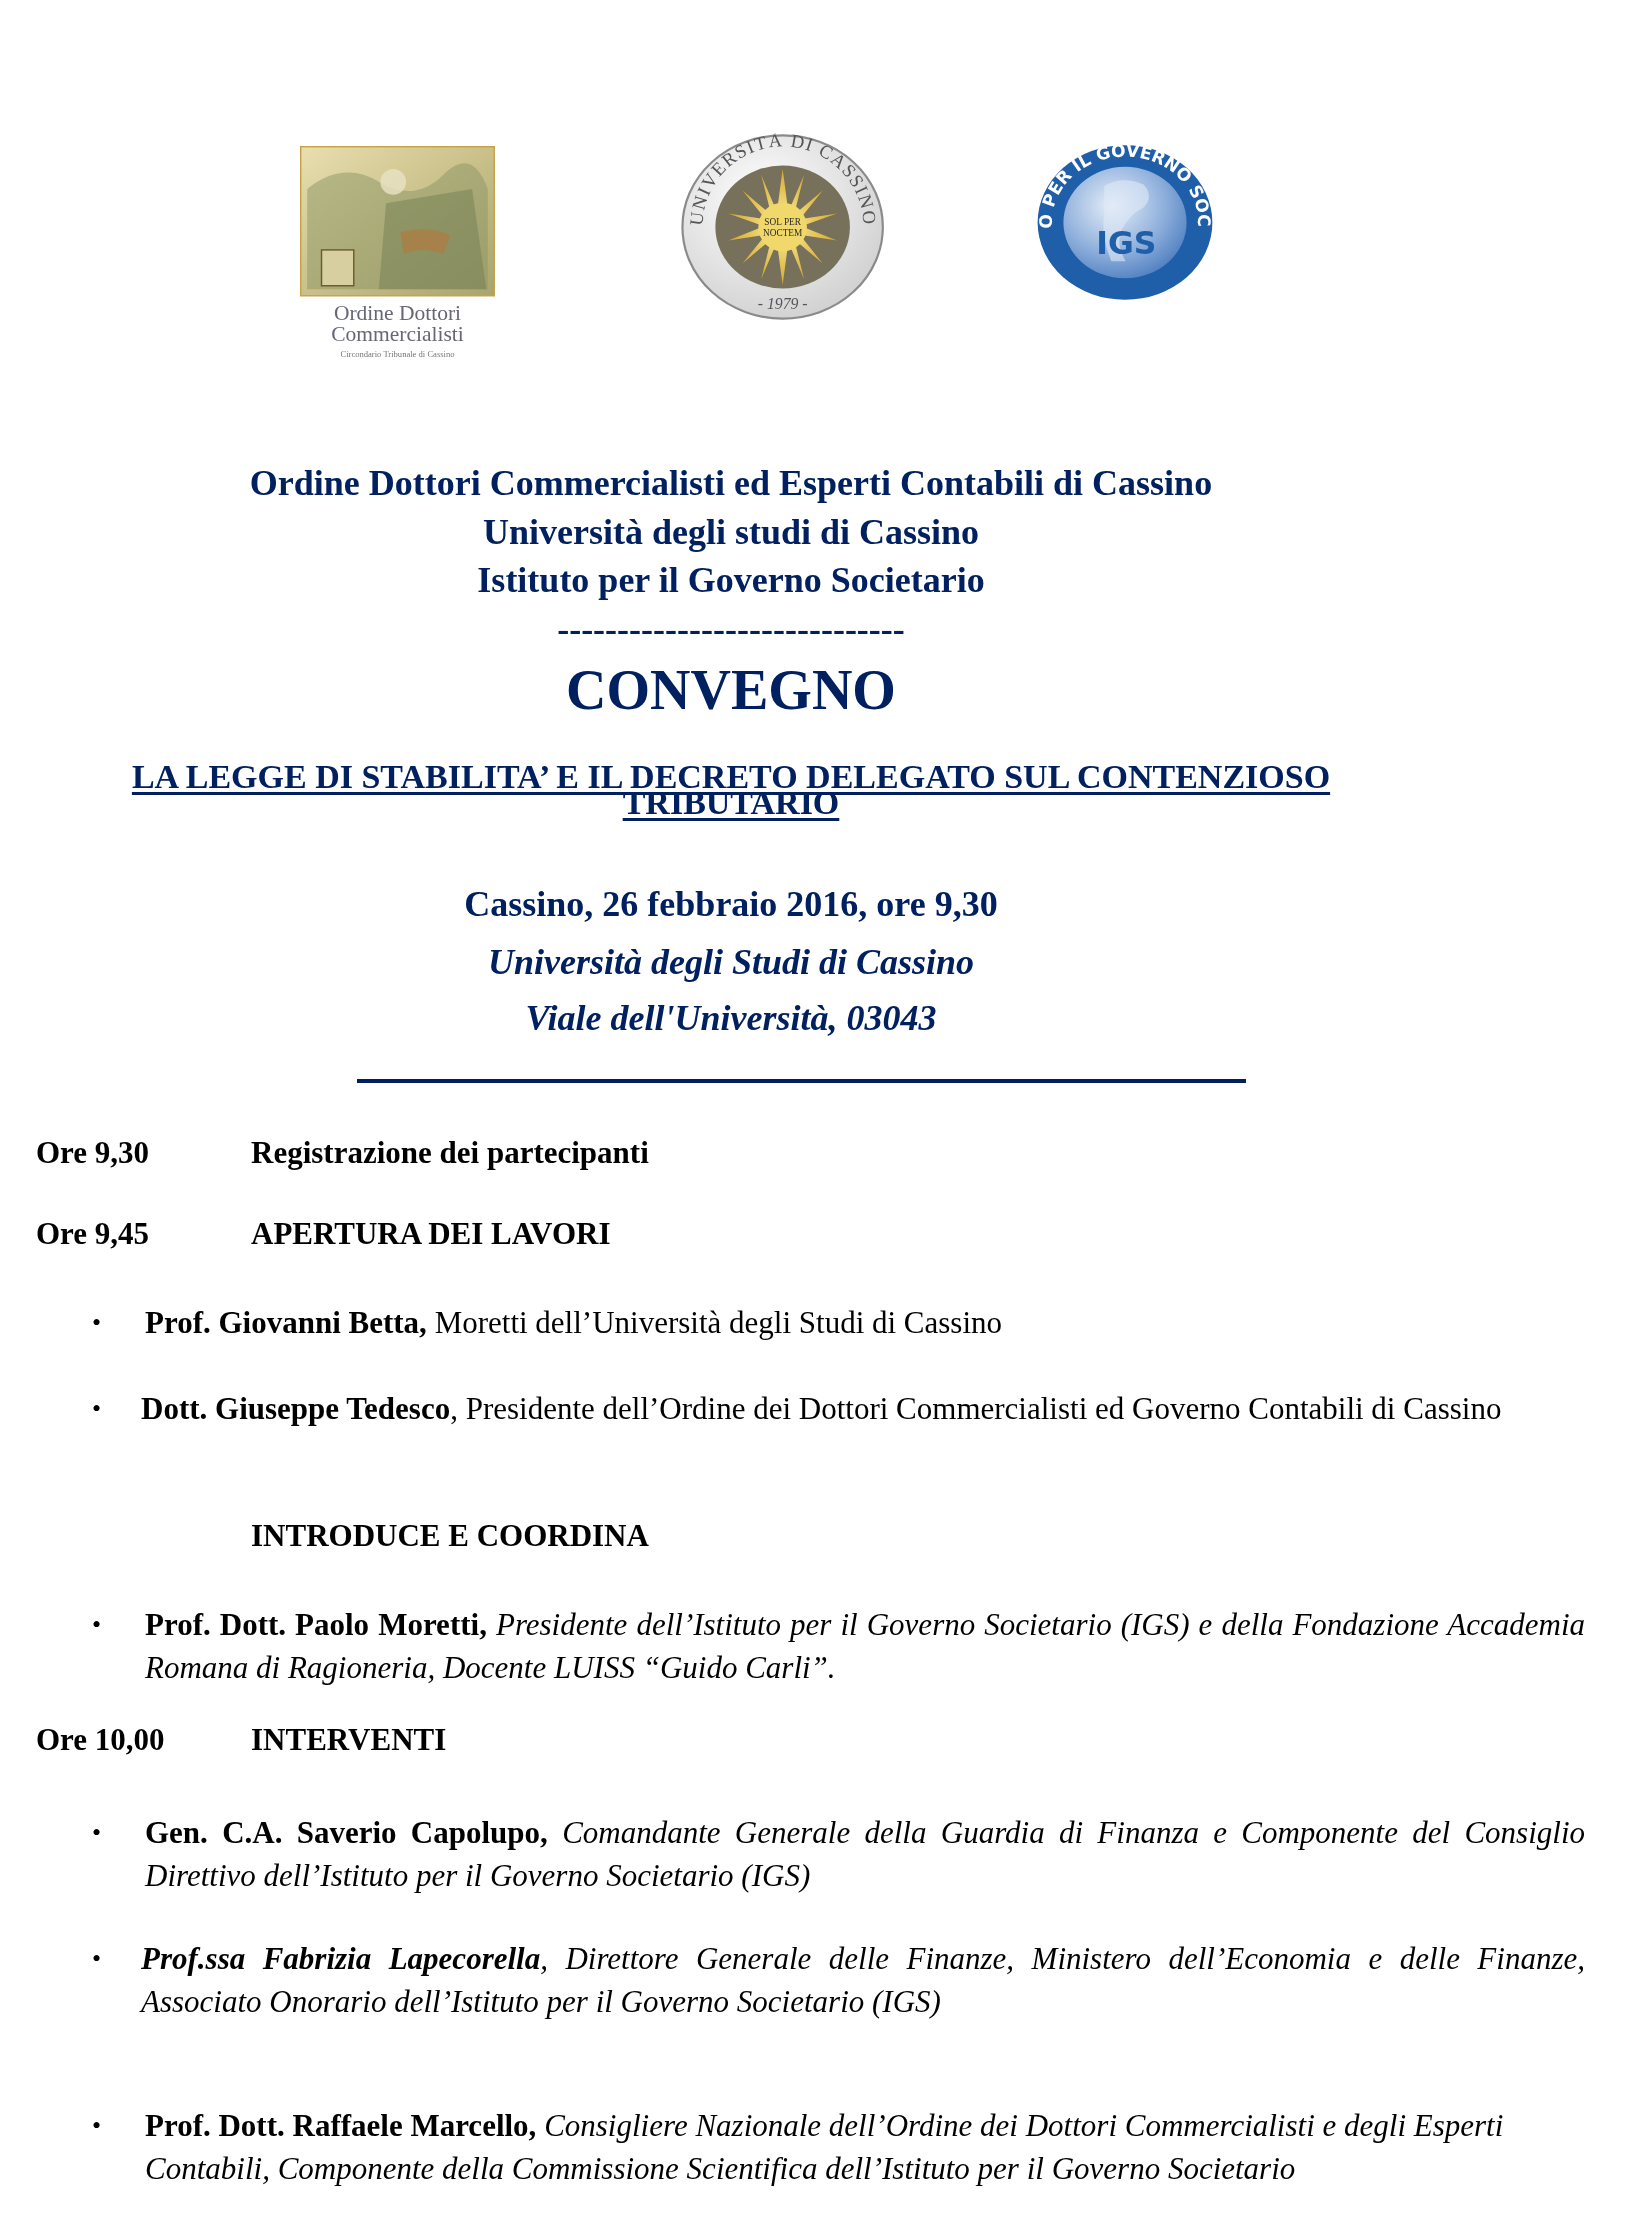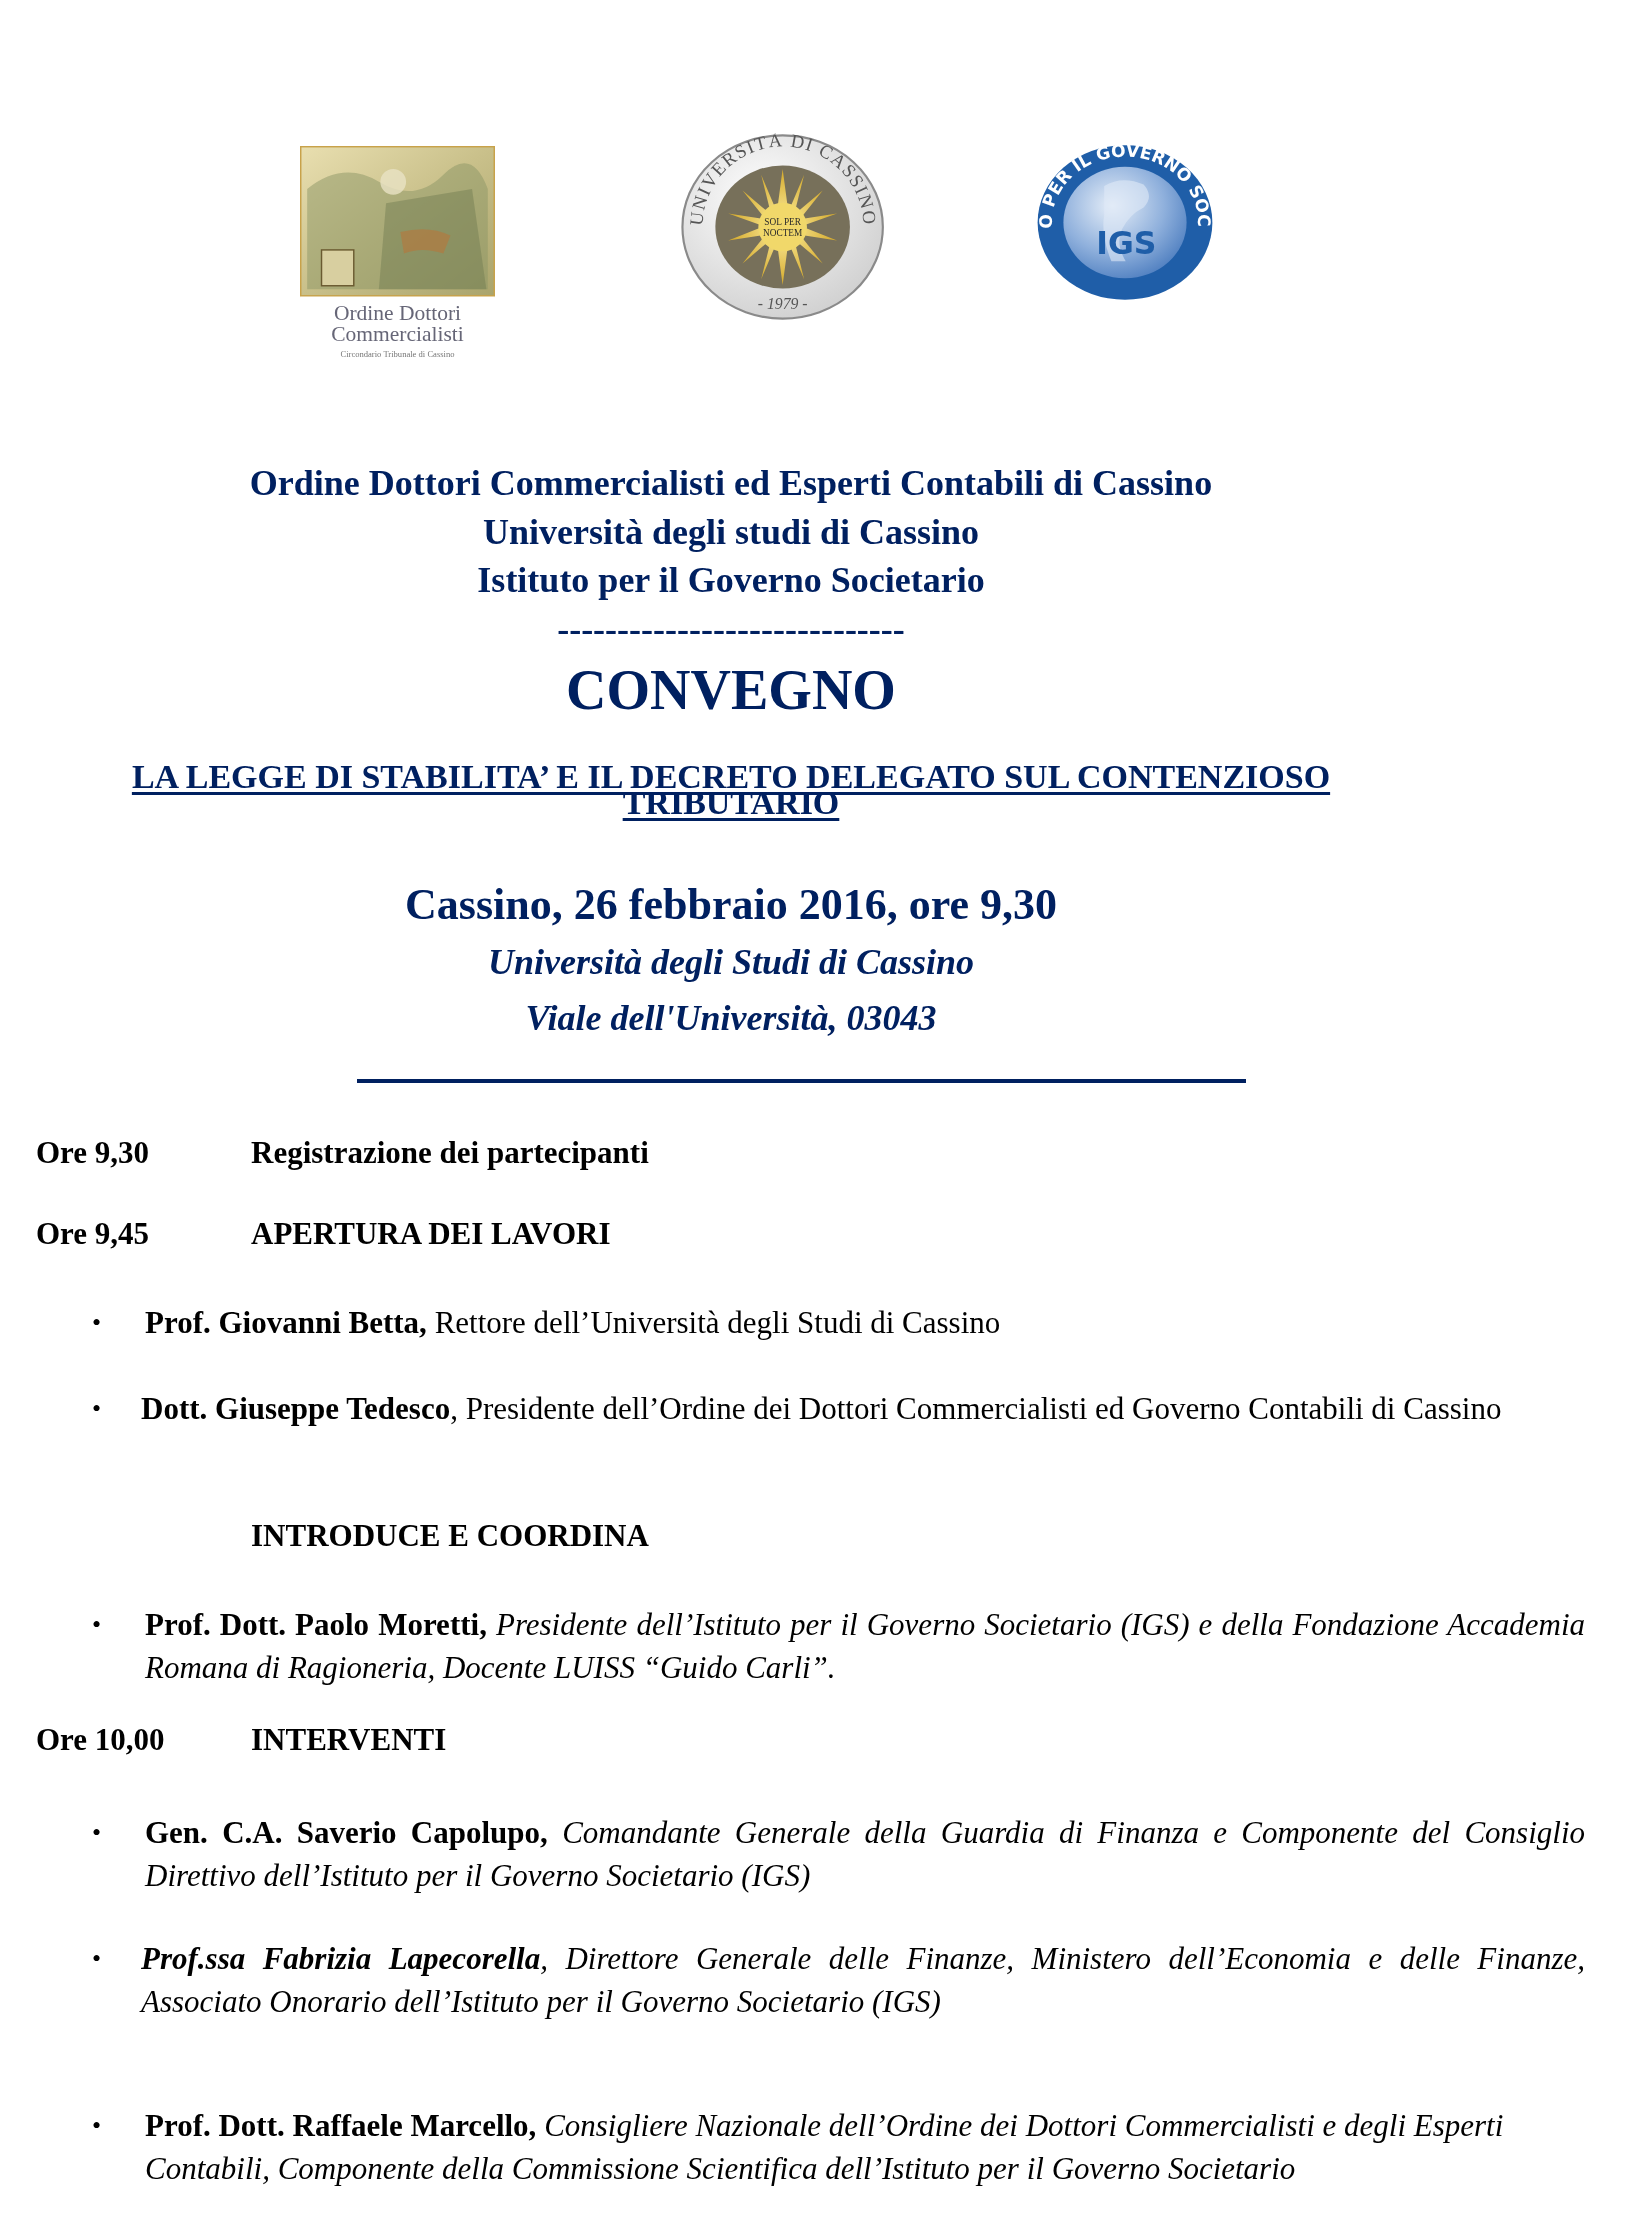--- a/index.html
+++ b/index.html
@@ -20,21 +20,21 @@
     font-weight: bold; color: #002060; white-space: nowrap;
   }
   .org { font-size: 36px; line-height: 43px; }
   #org-1 { top: 462px; }
   #org-2 { top: 511px; }
   #org-3 { top: 559px; }
   #divider-dashes { top: 608px; font-size: 36px; line-height: 43px; letter-spacing: 0px; }
   #event-type { top: 658px; font-size: 56px; line-height: 65px; }
   #title-1 { top: 756px; font-size: 34px; line-height: 42px; text-decoration: underline; text-decoration-thickness: 2.9px; text-underline-offset: 4.3px; }
   #title-2 { top: 782px; font-size: 34px; line-height: 42px; text-decoration: underline; text-decoration-thickness: 2.9px; text-underline-offset: 4.3px; }
-  #date-line { top: 883px; font-size: 44px; line-height: 43px; }
+  #date-line { top: 883px; font-size: 36px; line-height: 43px; }
   #venue-1 { top: 941px; font-size: 36px; line-height: 43px; font-style: italic; }
   #venue-2 { top: 997px; font-size: 36px; line-height: 43px; font-style: italic; }
 
   #hr-rule {
     position: absolute; left: 357px; top: 1079px; width: 889px; height: 4.3px;
     background: #002060;
   }
 
   .sched-row { position: absolute; left: 36px; font-size: 31px; line-height: 37px; font-weight: bold; white-space: nowrap; }
   .sched-row .time { position: absolute; left: 0; }
@@ -152,21 +152,21 @@
   <span class="label">Registrazione dei partecipanti</span>
 </div>
 
 <div class="sched-row" id="row-open">
   <span class="time">Ore 9,45</span>
   <span class="label">APERTURA DEI LAVORI</span>
 </div>
 
 <div class="speaker" id="sp-betta">
   <span class="bullet">•</span>
-  <span class="text"><span class="name">Prof. Giovanni Betta,</span><span> Rettore dell’Università degli Studi di Cassino</span></span>
+  <span class="text"><span class="name">Prof. Giovanni Betta,</span><span> Moretti dell’Università degli Studi di Cassino</span></span>
 </div>
 
 <div class="speaker" id="sp-tedesco">
   <span class="bullet">•</span>
   <span class="text"><span class="name">Dott. Giuseppe Tedesco</span><span>, Presidente dell’Ordine dei Dottori Commercialisti ed Governo Contabili di Cassino</span></span>
 </div>
 
 <div id="sub-coordina">INTRODUCE E COORDINA</div>
 
 <div class="speaker justify" id="sp-moretti">

